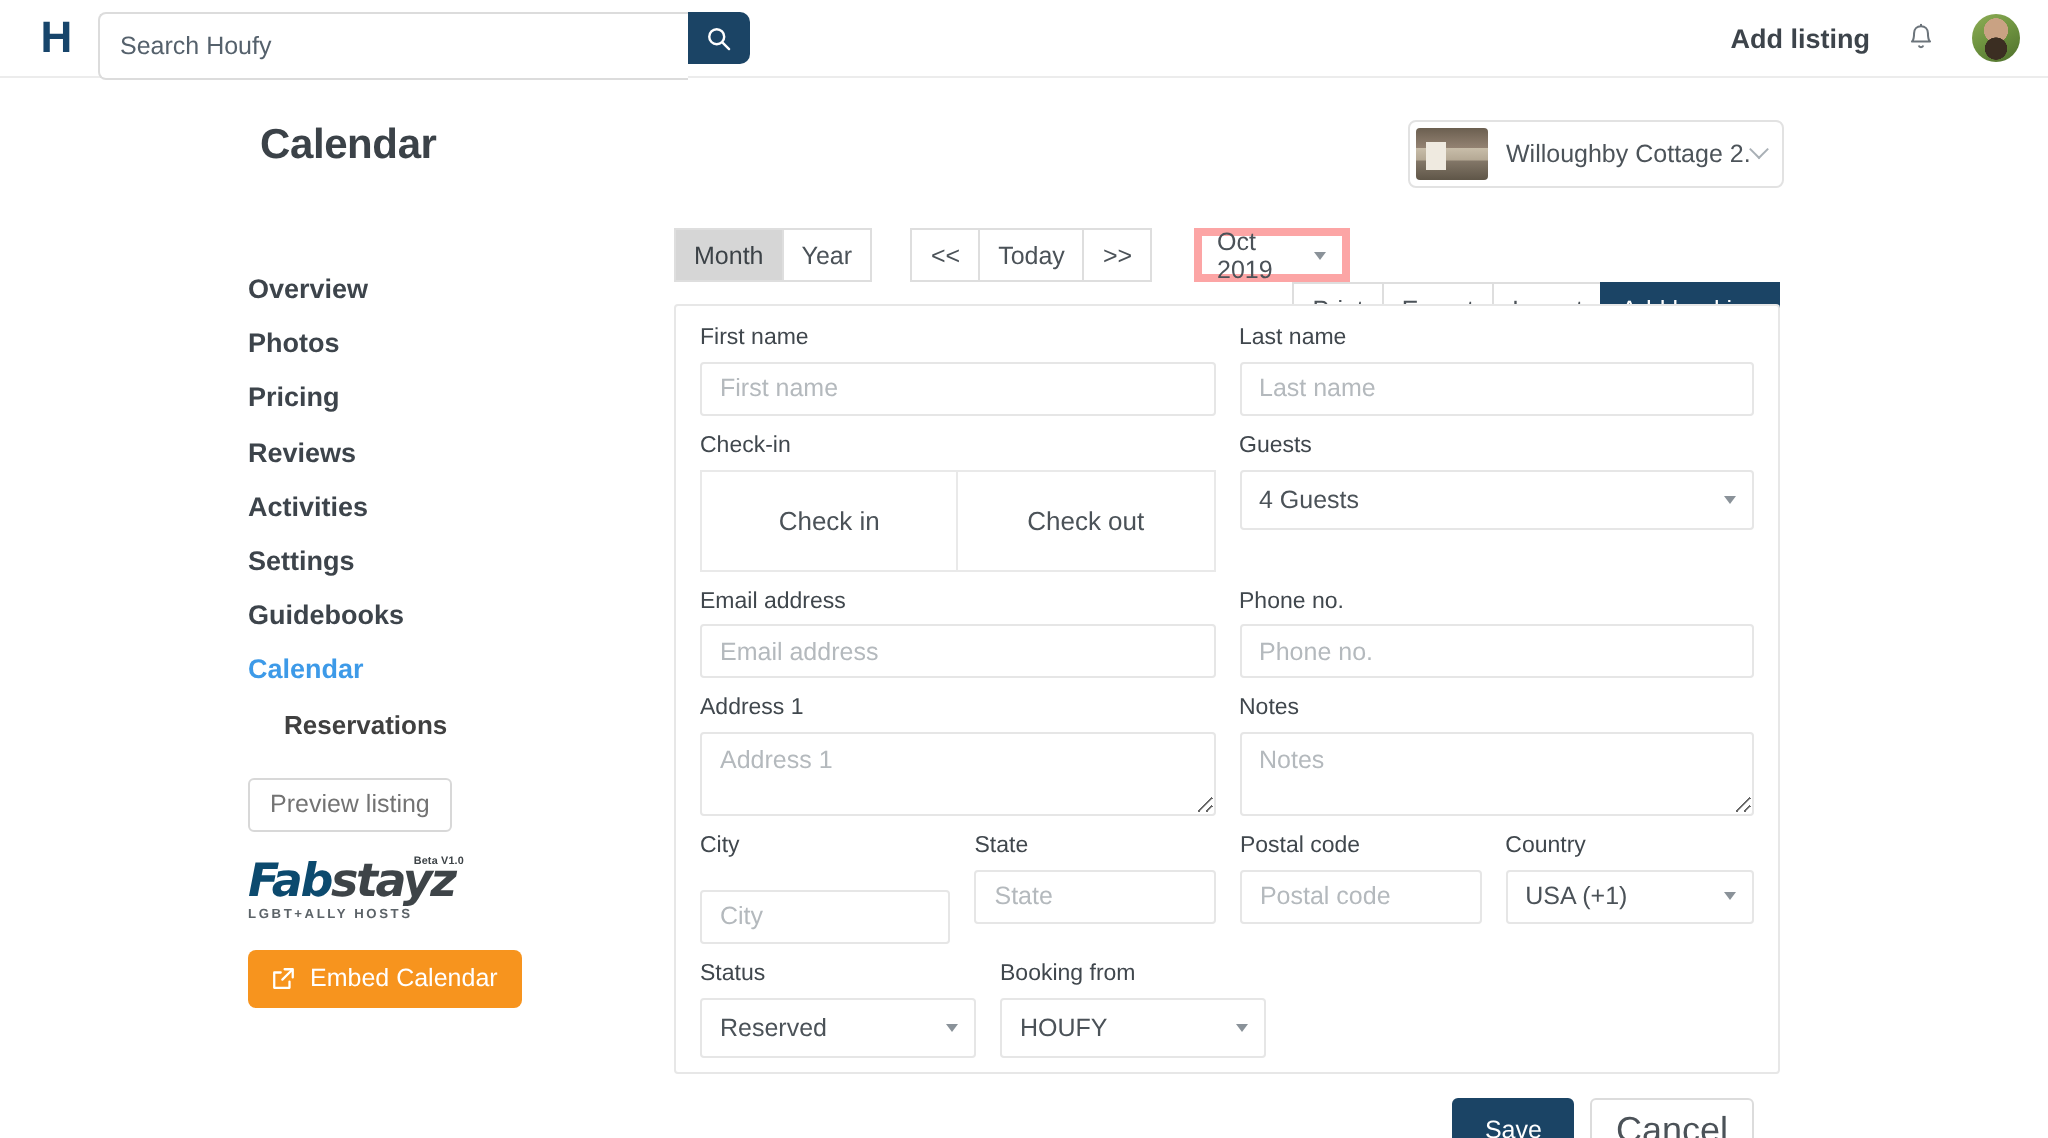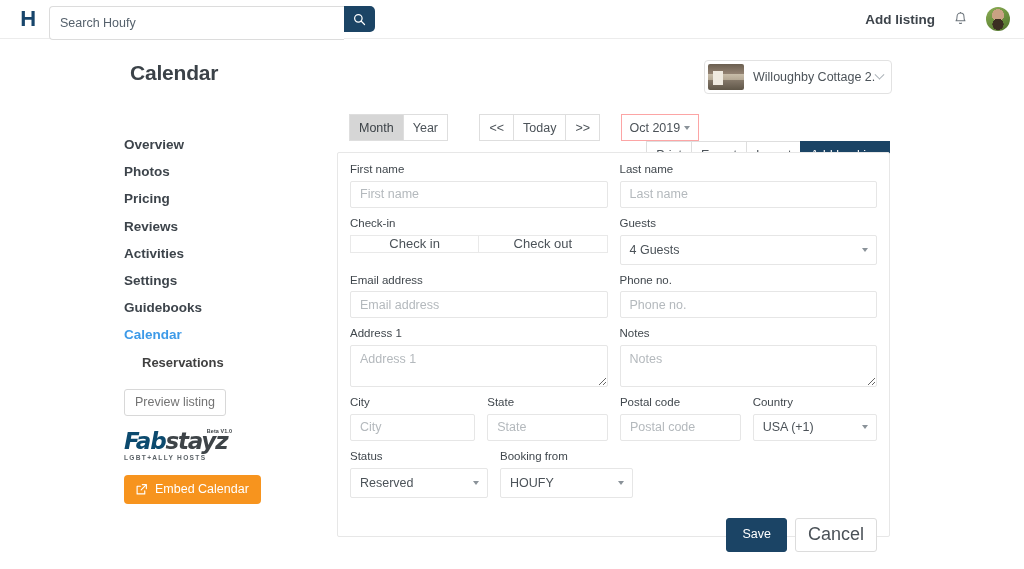--- a/index.html
+++ b/index.html
@@ -230,29 +230,29 @@
     color: #4b5258;
     height: 27px;
     padding: 0 9px;
     cursor: pointer;
     font-family: "Liberation Sans", sans-serif;
     display: inline-flex;
     align-items: center;
     justify-content: center;
     margin-left: -1px;
   }
-  .btngroup .tbtn:first-child { margin-left: 12px; }
+  .btngroup .tbtn:first-child { margin-left: 0; }
   .tbtn.active-gray { background: #d6d6d6; color: #3c4247; }
   .tbtn.active-navy { background: #1b4465; color: #fff; border-color: #1b4465; }
   .gap-l { margin-left: 15px; }
   .monthsel {
     margin-left: 16px;
     display: inline-flex;
     align-items: center;
-    border: 1px solid #fca5a5;
+    border: 4px solid #fca5a5;
     background: #fff;
     height: 27px;
     width: 78px;
     padding: 0 8px;
     font-size: 12.5px;
     color: #4b5258;
     cursor: pointer;
     vertical-align: top;
   }
   .monthsel .caret { margin-left: auto; }
@@ -313,21 +313,21 @@
     color: #4b5258;
     font-family: "Liberation Sans", sans-serif;
     outline: none;
     resize: both;
     width: 100%;
   }
   .ta::placeholder { color: #b4b9bd; }
   .split { display: flex; }
   .split > div {
     flex: 1;
-    height: 18px;
+    height: 51px;
     border: 1px solid #e9e9e9;
     display: flex;
     align-items: center;
     justify-content: center;
     font-size: 13px;
     color: #4b5258;
     cursor: pointer;
   }
   .split > div + div { margin-left: -1px; }
   .sel {
@@ -338,21 +338,21 @@
     display: flex;
     align-items: center;
     padding: 0 8px 0 9px;
     font-size: 12.5px;
     color: #4b5258;
     cursor: pointer;
     width: 100%;
   }
   .sel.tall { height: 30px; }
   .sel .caret { margin-left: auto; }
-  .w-city { width: 138px; }
+  .w-city { width: 138px; gap: 10px; }
   .w-state { width: 133px; }
   .w-post { width: 133px; }
   .w-country { width: 137px; }
   .w-status { width: 138px; }
   .w-from { width: 133px; }
 
   .actions {
     display: flex;
     justify-content: flex-end;
     gap: 8px;

